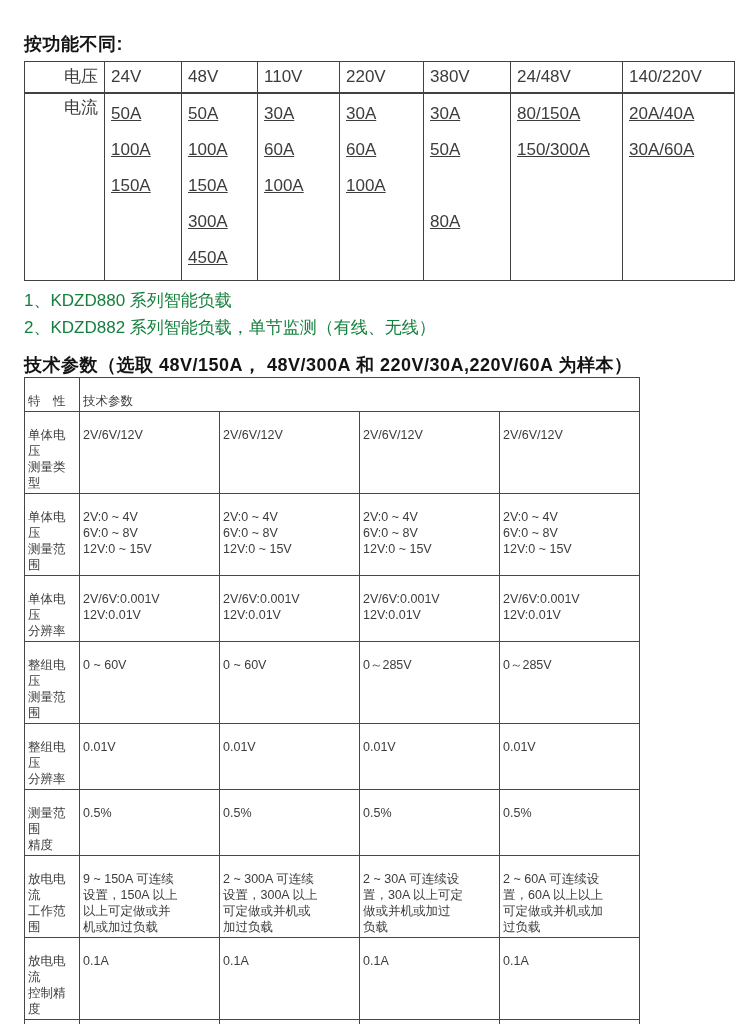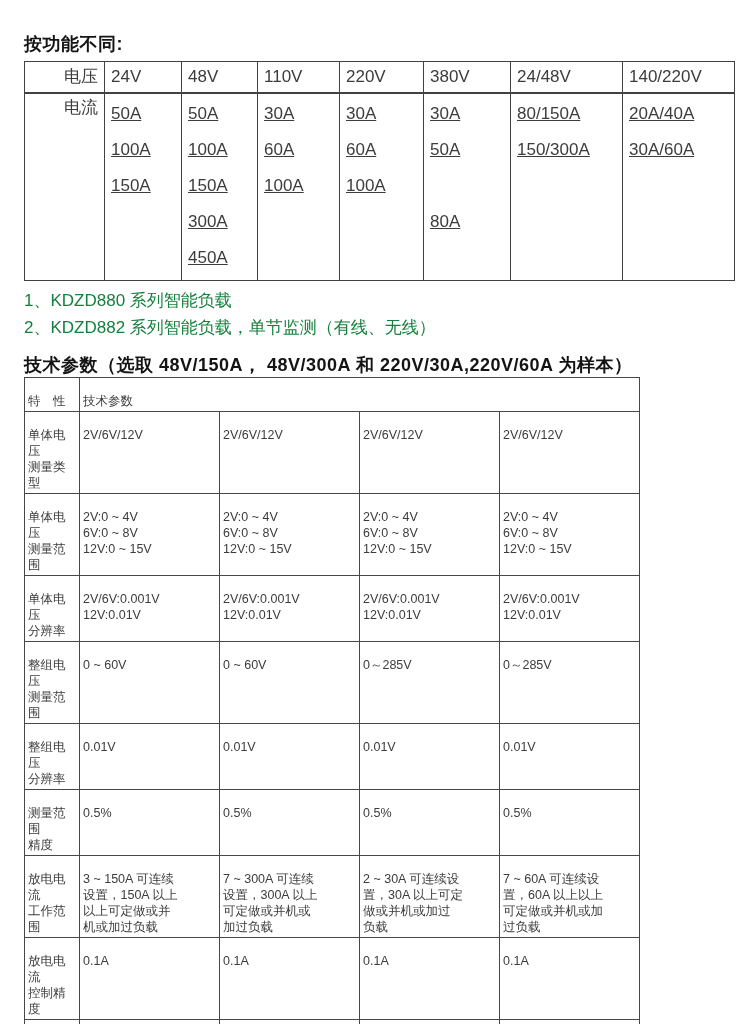--- a/index.html
+++ b/index.html
@@ -182,33 +182,33 @@
           <td class="lbl">测量范围
 精度</td>
           <td>0.5%</td>
           <td>0.5%</td>
           <td>0.5%</td>
           <td>0.5%</td>
         </tr>
         <tr>
           <td class="lbl">放电电流
 工作范围</td>
-          <td>3 ~ 150A 可连续
+          <td>9 ~ 150A 可连续
 设置，150A 以上
 以上可定做或并
 机或加过负载</td>
-          <td>7 ~ 300A 可连续
+          <td>2 ~ 300A 可连续
 设置，300A 以上
 可定做或并机或
 加过负载</td>
           <td>2 ~ 30A 可连续设
 置，30A 以上可定
 做或并机或加过
 负载</td>
-          <td>7 ~ 60A 可连续设
+          <td>2 ~ 60A 可连续设
 置，60A 以上以上
 可定做或并机或加
 过负载</td>
         </tr>
         <tr>
           <td class="lbl">放电电流
 控制精度</td>
           <td>0.1A</td>
           <td>0.1A</td>
           <td>0.1A</td>

